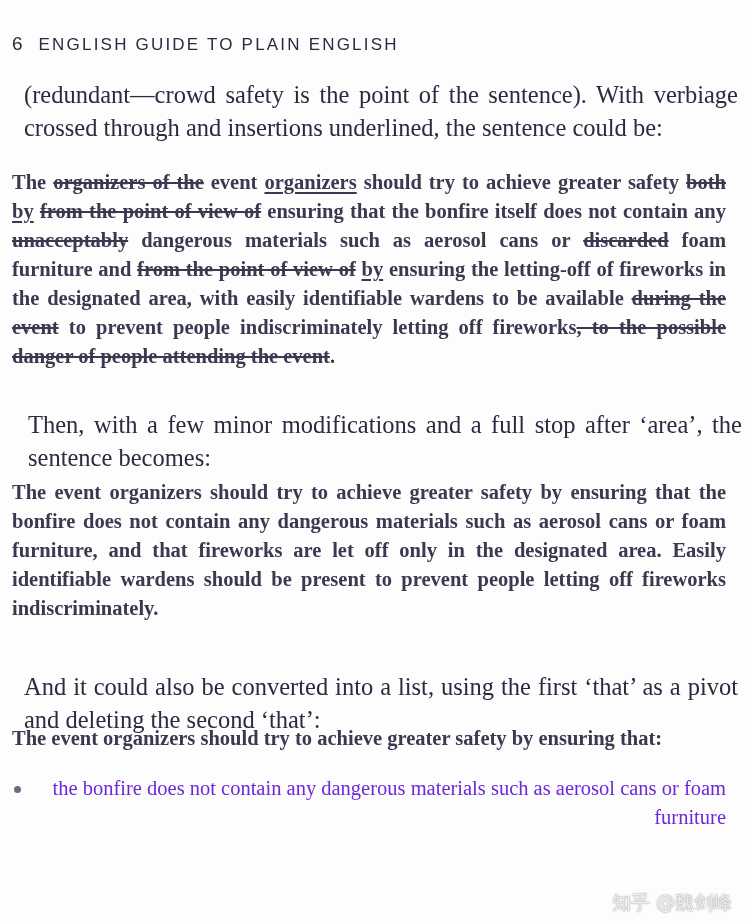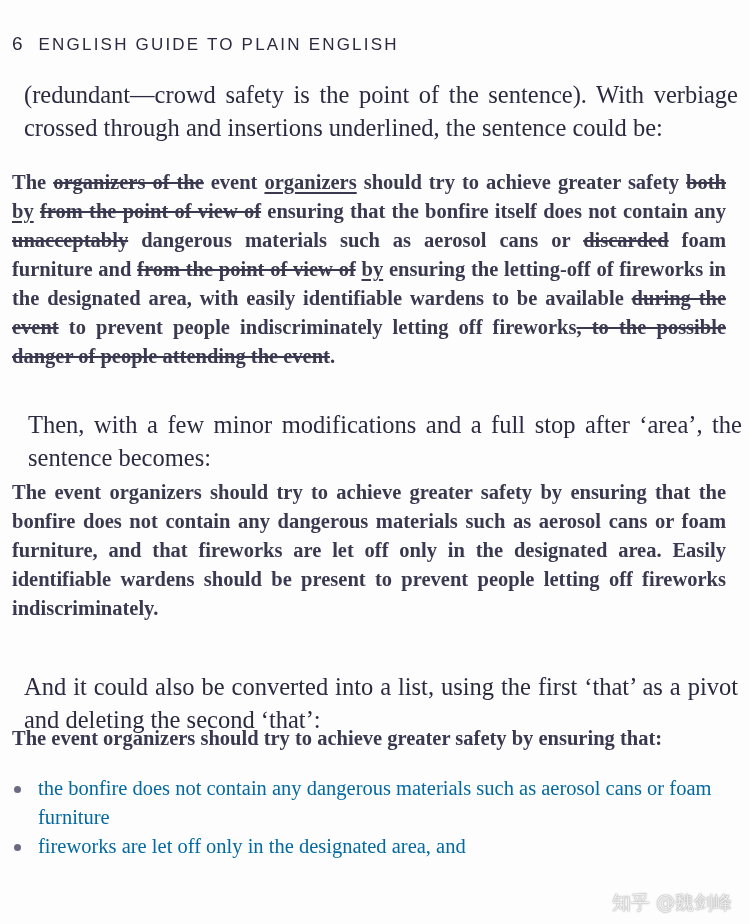--- a/index.html
+++ b/index.html
@@ -26,21 +26,21 @@
   .example {
     position: absolute; left: 0; width: 714px;
     font-size: 20.5px; line-height: 29px; color: #3a3950;
     text-align: justify;
     font-weight: bold;
   }
   .del { text-decoration: line-through; text-decoration-thickness: 1.5px; }
   .ins { text-decoration: underline; text-underline-offset: 3px; }
   .list {
     position: absolute; left: 0; width: 714px; margin: 0; padding: 0;
-    list-style: none; font-size: 20.5px; line-height: 29px; color: #0369a1;
+    list-style: none; font-size: 20.5px; line-height: 29px; color: #6d28d9; text-align: right;
   }
   .list li { position: relative; padding-left: 26px; }
   .list li::before {
     content: ""; position: absolute; left: 2px; top: 12px;
     width: 7px; height: 7px; border-radius: 50%; background: #6a6a80;
   }
   .watermark {
     position: absolute; right: 18px; bottom: 8px;
     font-family: "DejaVu Sans", sans-serif; font-size: 19px;
     color: rgba(255,255,255,0.85);
@@ -62,17 +62,16 @@
   <p class="body-text" style="top:392px; margin:16px;">Then, with a few minor modifications and a full stop after ‘area’, the sentence becomes:</p>
 
   <p class="example" style="top:478px; margin:0;">The event organizers should try to achieve greater safety by ensuring that the bonfire does not contain any dangerous materials such as aerosol cans or foam furniture, and that fireworks are let off only in the designated area. Easily identifiable wardens should be present to prevent people letting off fireworks indiscriminately.</p>
 
   <p class="body-text" style="top:658px; margin:12px;">And it could also be converted into a list, using the first ‘that’ as a pivot and deleting the second ‘that’:</p>
 
   <p class="example" style="top:724px; margin:0;">The event organizers should try to achieve greater safety by ensuring that:</p>
 
   <ul class="list" style="top:774px;">
     <li>the bonfire does not contain any dangerous materials such as aerosol cans or foam furniture</li>
-    <li>fireworks are let off only in the designated area, and</li>
   </ul>
 </div>
 
 <div class="watermark">知乎 @魏剑峰</div>
 
 </body></html>

